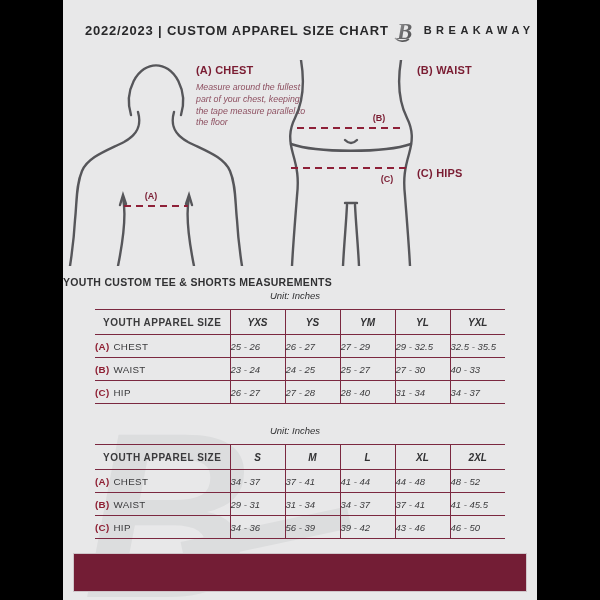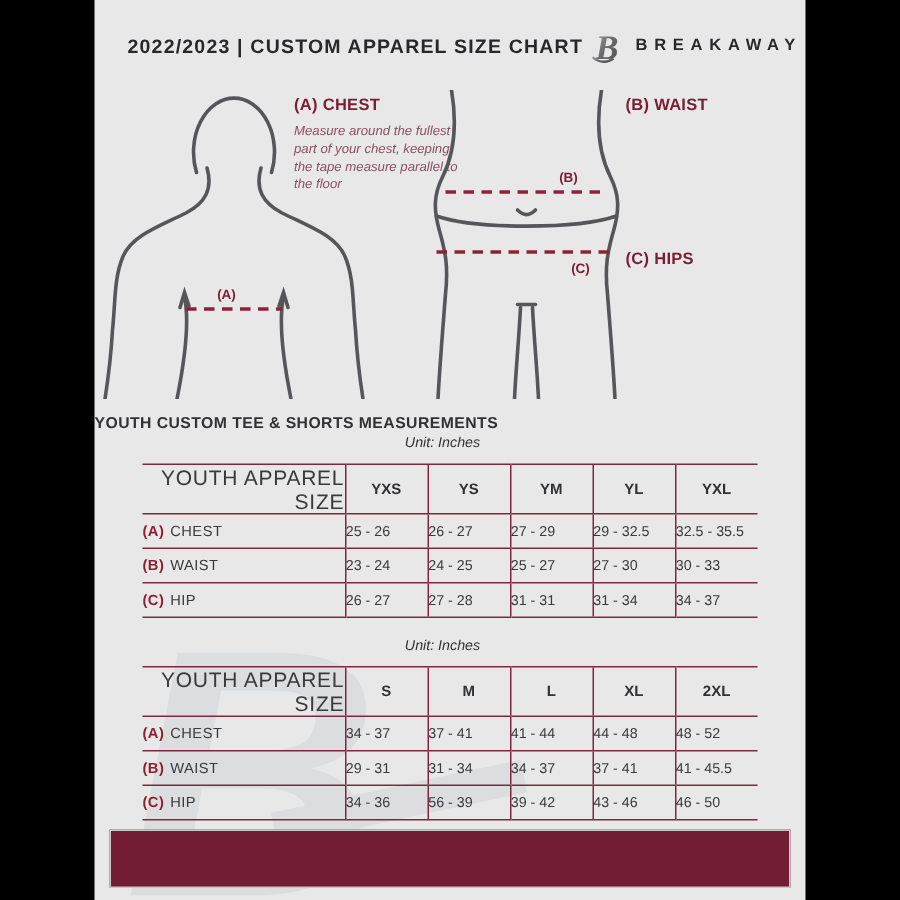--- a/index.html
+++ b/index.html
@@ -36,23 +36,23 @@
   table.size{
     position:absolute;left:32px;width:410px;border-collapse:collapse;table-layout:fixed;
   }
   table.size col.c0{width:135px;}
   table.size col.cv{width:55px;}
   table.size th,table.size td{
     border-top:1.5px solid #7b2840;border-bottom:1.5px solid #7b2840;
     padding:0;height:22px;vertical-align:middle;background:transparent;
   }
   table.size thead th{height:24px;}
-  table.size th+th,table.size td+td{border-left:1.5px solid #7b2840;}
+  table.size th+th,table.size td+td{border-left:1.5px solid #7b2840;font-style:italic;}
   th.rowhead{
-    text-align:right;padding-left:10px;font-size:14px;font-weight:normal;
+    text-align:center;padding-left:10px;font-size:10px;font-weight:bold;
     letter-spacing:.5px;color:#3a3a3c;
   }
   th.sz{font-size:10px;font-weight:bold;color:#313133;text-align:center;}
   td.rowlabel{text-align:left;padding-left:10px;font-size:9.8px;color:#3a3a3c;letter-spacing:.3px;}
   td.rowlabel .pfx{color:#8e1f33;font-weight:bold;margin-right:4px;}
   td.val{font-size:9.5px;color:#3a3a3c;}
   
   .footer-bar{
     position:absolute;left:10px;top:553px;width:454px;height:39px;
     background:#731d35;border:1px solid #cfc6ca;box-sizing:border-box;
@@ -173,27 +173,27 @@
           <td class="val">27 - 29</td>
           <td class="val">29 - 32.5</td>
           <td class="val">32.5 - 35.5</td>
         </tr>
         <tr>
           <td class="rowlabel"><span class="pfx">(B)</span><span>WAIST</span></td>
           <td class="val">23 - 24</td>
           <td class="val">24 - 25</td>
           <td class="val">25 - 27</td>
           <td class="val">27 - 30</td>
-          <td class="val">30 - 33</td>
+          <td class="val">40 - 33</td>
         </tr>
         <tr>
           <td class="rowlabel"><span class="pfx">(C)</span><span>HIP</span></td>
           <td class="val">26 - 27</td>
           <td class="val">27 - 28</td>
-          <td class="val">31 - 31</td>
+          <td class="val">28 - 40</td>
           <td class="val">31 - 34</td>
           <td class="val">34 - 37</td>
         </tr>
       </tbody>
     </table>
 
     <div class="sec-unit" style="top:425px;">Unit: Inches</div>
 
     <table class="size" style="top:444px;">
       <colgroup>

